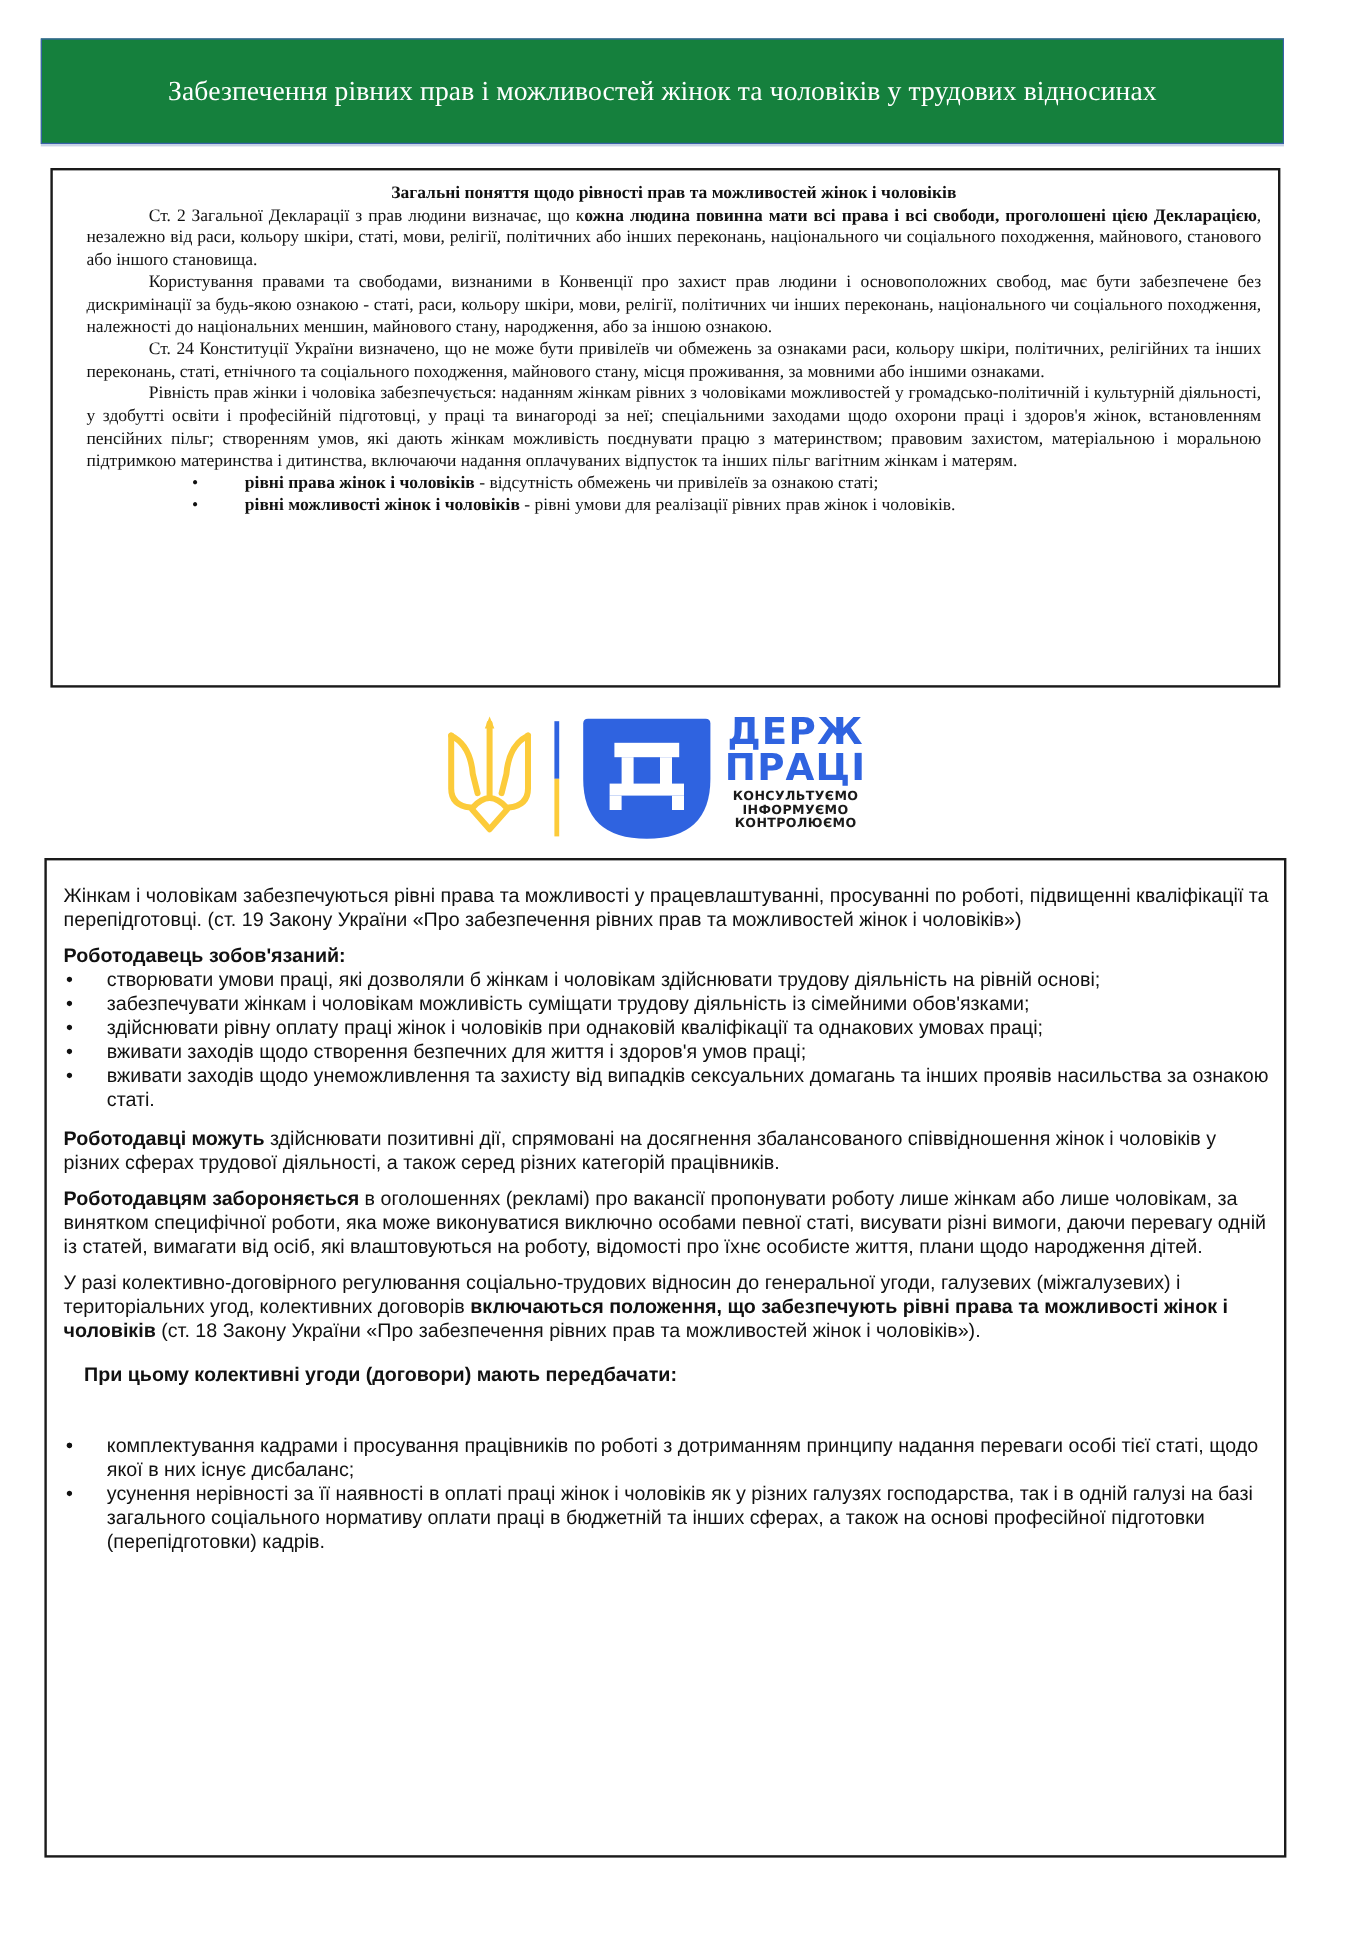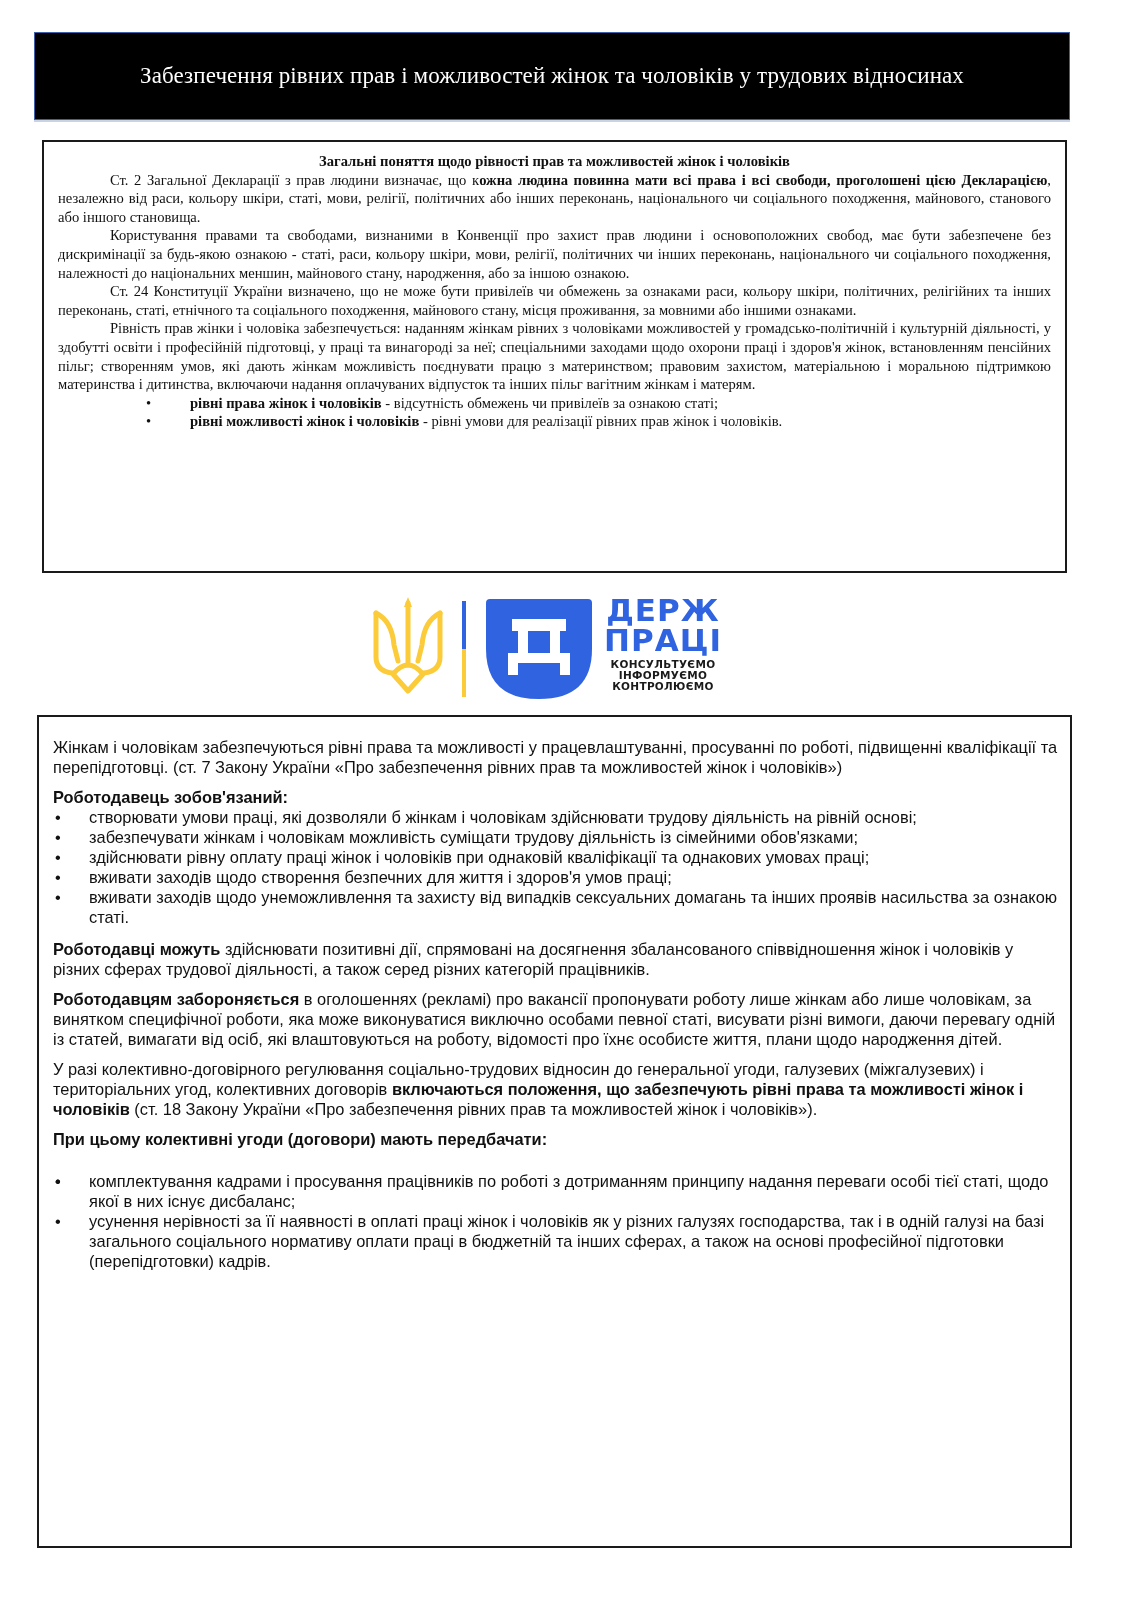--- a/index.html
+++ b/index.html
@@ -1,32 +1,32 @@
 <!DOCTYPE html>
 <html><head>
 <meta charset="utf-8">
 <style>
   html, body { margin: 0; padding: 0; background: #ffffff; }
   body { width: 1141px; height: 1620px; position: relative; overflow: hidden; }
 
   .banner {
     position: absolute; left: 34px; top: 32px; width: 1036px; height: 88px;
-    background: #000000; border: 1px solid #3a62a8; box-sizing: border-box;
+    background: #15803d; border: 1px solid #3a62a8; box-sizing: border-box;
     display: flex; align-items: center; justify-content: center;
     box-shadow: 0 2px 0 #c9d3e6;
   }
   .banner-title {
     font-family: "Liberation Serif", serif; font-size: 23px; color: #ffffff;
     letter-spacing: 0.1px;
   }
 
   .box1 {
     position: absolute; left: 42px; top: 140px; width: 1025px; height: 433px;
     border: 2px solid #1a1a1a; box-sizing: border-box;
-    padding: 10px 14px 0 14px;
+    padding: 10px 14px 0 28px;
     font-family: "Liberation Serif", serif; font-size: 14.6px; line-height: 18.6px; color: #111;
   }
   .box1 .heading { text-align: center; font-weight: bold; margin: 0; }
   .box1 p { margin: 0; text-align: justify; text-indent: 52px; }
   .box1 ul { margin: 0; padding: 0 0 0 88px; list-style: none; }
   .box1 li { position: relative; padding-left: 44px; margin: 0; }
   .box1 li .bullet { position: absolute; left: 0; top: 0; }
 
   .logo {
     position: absolute; left: 368px; top: 595px; width: 360px; height: 110px;
@@ -92,32 +92,32 @@
   <div class="logo-text">
     <div class="logo-word">ДЕРЖ</div>
     <div class="logo-word">ПРАЦІ</div>
     <div class="logo-tag" style="margin-top:4px">КОНСУЛЬТУЄМО</div>
     <div class="logo-tag">ІНФОРМУЄМО</div>
     <div class="logo-tag">КОНТРОЛЮЄМО</div>
   </div>
 </div>
 
 <div class="box2">
-  <p>Жінкам і чоловікам забезпечуються рівні права та можливості у працевлаштуванні, просуванні по роботі, підвищенні кваліфікації та перепідготовці. (ст. 7 Закону України «Про забезпечення рівних прав та можливостей жінок і чоловіків»)</p>
+  <p>Жінкам і чоловікам забезпечуються рівні права та можливості у працевлаштуванні, просуванні по роботі, підвищенні кваліфікації та перепідготовці. (ст. 19 Закону України «Про забезпечення рівних прав та можливостей жінок і чоловіків»)</p>
   <p class="bold" style="margin:0">Роботодавець зобов'язаний:</p>
   <ul>
     <li><span class="bullet">•</span><span>створювати умови праці, які дозволяли б жінкам і чоловікам здійснювати трудову діяльність на рівній основі;</span></li>
     <li><span class="bullet">•</span><span>забезпечувати жінкам і чоловікам можливість суміщати трудову діяльність із сімейними обов'язками;</span></li>
     <li><span class="bullet">•</span><span>здійснювати рівну оплату праці жінок і чоловіків при однаковій кваліфікації та однакових умовах праці;</span></li>
     <li><span class="bullet">•</span><span>вживати заходів щодо створення безпечних для життя і здоров'я умов праці;</span></li>
     <li><span class="bullet">•</span><span>вживати заходів щодо унеможливлення та захисту від випадків сексуальних домагань та інших проявів насильства за ознакою статі.</span></li>
   </ul>
   <p><b>Роботодавці можуть</b><span> здійснювати позитивні дії, спрямовані на досягнення збалансованого співвідношення жінок і чоловіків у різних сферах трудової діяльності, а також серед різних категорій працівників.</span></p>
   <p><b>Роботодавцям забороняється</b><span> в оголошеннях (рекламі) про вакансії пропонувати роботу лише жінкам або лише чоловікам, за винятком специфічної роботи, яка може виконуватися виключно особами певної статі, висувати різні вимоги, даючи перевагу одній із статей, вимагати від осіб, які влаштовуються на роботу, відомості про їхнє особисте життя, плани щодо народження дітей.</span></p>
   <p><span>У разі колективно-договірного регулювання соціально-трудових відносин до генеральної угоди, галузевих (міжгалузевих) і територіальних угод, колективних договорів </span><b>включаються положення, що забезпечують рівні права та можливості жінок і чоловіків</b><span> (ст. 18 Закону України «Про забезпечення рівних прав та можливостей жінок і чоловіків»).</span></p>
-  <p class="bold" style="margin:0">При цьому колективні угоди (договори) мають передбачати:</p>
+  <p class="bold" style="margin:17px">При цьому колективні угоди (договори) мають передбачати:</p>
   <div class="gap"></div>
   <ul>
     <li><span class="bullet">•</span></li>
     <li><span class="bullet">•</span><span>комплектування кадрами і просування працівників по роботі з дотриманням принципу надання переваги особі тієї статі, щодо якої в них існує дисбаланс;</span></li>
     <li><span class="bullet">•</span><span>усунення нерівності за її наявності в оплаті праці жінок і чоловіків як у різних галузях господарства, так і в одній галузі на базі загального соціального нормативу оплати праці в бюджетній та інших сферах, а також на основі професійної підготовки (перепідготовки) кадрів.</span></li>
   </ul>
 </div>
 
 </body></html>

